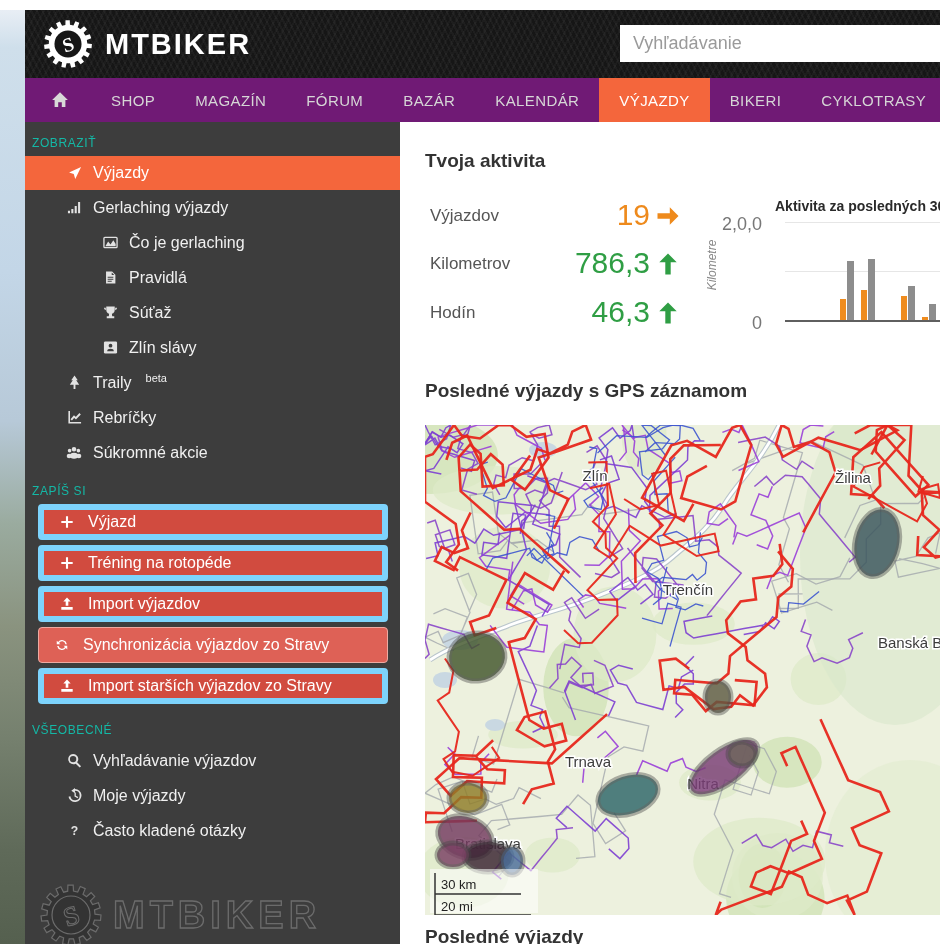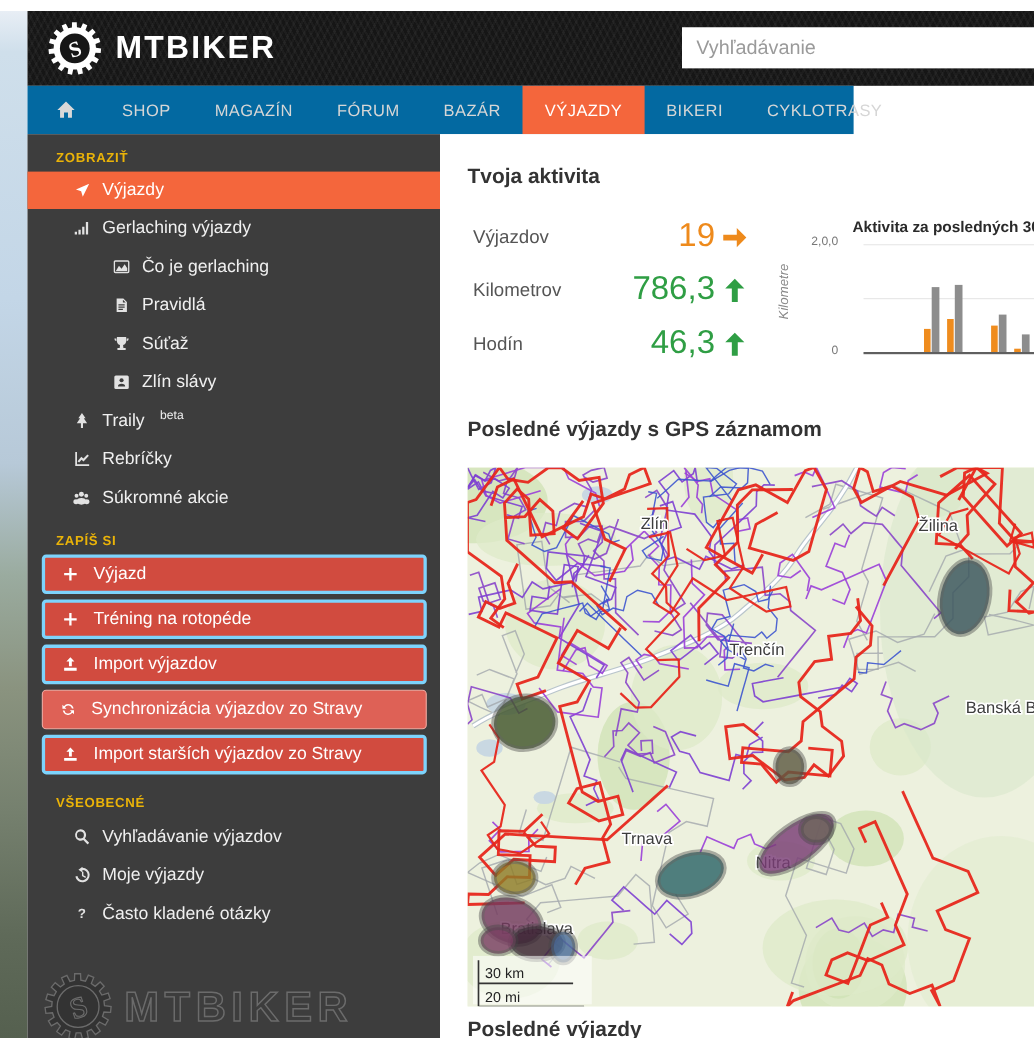--- a/index.html
+++ b/index.html
@@ -15,38 +15,38 @@
   .header { position:absolute; left:25px; top:10px; width:915px; height:68px; background:#161616;
     background-image:repeating-linear-gradient(63deg, rgba(255,255,255,0.035) 0 2px, rgba(0,0,0,0) 2px 5px),
                      repeating-linear-gradient(-63deg, rgba(255,255,255,0.03) 0 2px, rgba(0,0,0,0) 2px 6px); }
   .logo { position:absolute; left:18px; top:9px; display:flex; align-items:center; gap:12px; }
   .logo-text { color:#fff; font-size:29px; font-weight:bold; letter-spacing:2px; }
   .search { position:absolute; left:595px; top:15px; width:345px; height:37px; background:#fff;
     border:1px solid #fff; font-size:18px; color:#444; padding:0 12px; outline:none; }
   .search::placeholder { color:#9a9a9a; }
 
   
-  .nav { position:absolute; left:25px; top:78px; width:751px; height:44px; background:#0369a1;
+  .nav { position:absolute; left:25px; top:78px; width:915px; height:44px; background:#701a75;
     display:flex; align-items:stretch; }
   .nav-item { display:flex; align-items:center; padding:0 20px; color:#d6d6d6; font-size:15px;
     letter-spacing:.4px; cursor:pointer; white-space:nowrap; }
   .nav-item.home { padding:0 22px 0 26px; }
   .nav-item.active { background:#f4663c; color:#fff; }
 
   
   .sidebar { position:absolute; left:25px; top:122px; width:375px; height:822px; background:#3d3d3d; color:#ececec; }
-  .side-section { padding:14px 0 6px 26px; color:#eab308; font-size:12px; font-weight:bold; letter-spacing:.6px; }
+  .side-section { padding:14px 0 6px 7px; color:#14b8a6; font-size:12px; font-weight:normal; letter-spacing:.6px; }
   .side-item { display:flex; align-items:center; gap:10px; height:35px; font-size:16px; color:#f0f0f0; cursor:pointer; }
   .side-item .ic { width:18px; display:flex; justify-content:center; color:#e2e2e2; flex:0 0 18px; }
   .d0 { padding-left:40px; }
   .d1 { padding-left:76px; }
   .side-item.active { background:#f4663c; color:#fff; height:34px; }
   .beta { font-size:11px; vertical-align:super; margin-left:4px; position:relative; top:-5px; color:#f0f0f0; }
   .side-btn { display:flex; align-items:center; gap:12px; width:350px; margin:0 0 5px 13px; height:36px;
-    background:#d14b3f; border-radius:4px; color:#fff; font-size:16px; padding-left:14px; cursor:pointer; border:3px solid #7dd3fc; }
+    background:#d14b3f; border-radius:4px; color:#fff; font-size:16px; padding-left:14px; cursor:pointer; border:6px solid #7dd3fc; }
   .side-btn .ic { width:18px; display:flex; justify-content:center; }
   .side-btn.highlight { background:#de6156; border:1px solid #eeaaa2; }
   .watermark { position:absolute; left:8px; top:753px; opacity:.5; pointer-events:none; }
 
   
   .main { position:absolute; left:400px; top:122px; width:540px; height:822px; background:#fff; overflow:hidden; }
   h2.sec { position:absolute; left:25px; font-size:19px; font-weight:bold; color:#333; white-space:nowrap; }
   .h-activity { top:28px; }
   .h-gps { top:258px; }
   .h-last { top:804px; }
@@ -57,21 +57,21 @@
   .stat-value { position:absolute; right:30px; top:0; font-size:30px; font-weight:500; text-align:right; }
   .stat-arrow { position:absolute; right:0; top:6px; width:24px; height:24px; }
   .c-orange { color:#ee8a1c; } .c-green { color:#2f9e44; }
   .f-orange { fill:#ee8a1c; } .f-green { fill:#2f9e44; }
 
   
   .chart { position:absolute; left:298px; top:72px; width:242px; height:170px; }
   .chart-title { position:absolute; left:77px; top:4px; font-size:14px; font-weight:bold; color:#2a2a2a; white-space:nowrap; }
   .chart-ylabel { position:absolute; left:-36px; top:64px; width:100px; text-align:center;
     transform:rotate(-90deg); font-size:12px; font-style:italic; color:#888; }
-  .chart-tick { position:absolute; left:8px; width:56px; text-align:right; font-size:11px; color:#777; }
+  .chart-tick { position:absolute; left:8px; width:56px; text-align:right; font-size:18px; color:#777; }
   .t0 { top:20px; } .t1 { top:119px; }
   .gridline { position:absolute; left:87px; width:160px; height:1px; background:#e6e6e6; }
   .g200 { top:28px; } .g100 { top:77px; }
   .baseline { position:absolute; left:87px; top:126px; width:160px; height:2px; background:#5f5f5f; }
   .bar { position:absolute; }
 
   
   .map { position:absolute; left:25px; top:303px; width:605px; height:490px; overflow:hidden; background:#edf1de; }
   .mlabel { font-size:15px; font-weight:500; fill:#3c3c3c; stroke:#ffffff; stroke-width:3px; paint-order:stroke; }
   .scaletext { font-size:13px; fill:#222; }
@@ -97,20 +97,21 @@
   <div class="nav">
     <div class="nav-item home">
       <svg width="18" height="18" viewBox="0 0 16 16" fill="#d8d8d8">
         <path d="M8 1.2 15 8h-2.2v6.3H9.6V10H6.4v4.3H3.2V8H1z"></path>
         </svg>
     </div>
     <div class="nav-item">SHOP</div>
     <div class="nav-item">MAGAZÍN</div>
     <div class="nav-item">FÓRUM</div>
     <div class="nav-item">BAZÁR</div>
+    <div class="nav-item">KALENDÁR</div>
     <div class="nav-item active">VÝJAZDY</div>
     <div class="nav-item">BIKERI</div>
     <div class="nav-item">CYKLOTRASY</div>
   </div>
 
   <div class="sidebar">
     <div class="side-section">ZOBRAZIŤ</div>
 
     <div class="side-item active d0">
       <span class="ic">

